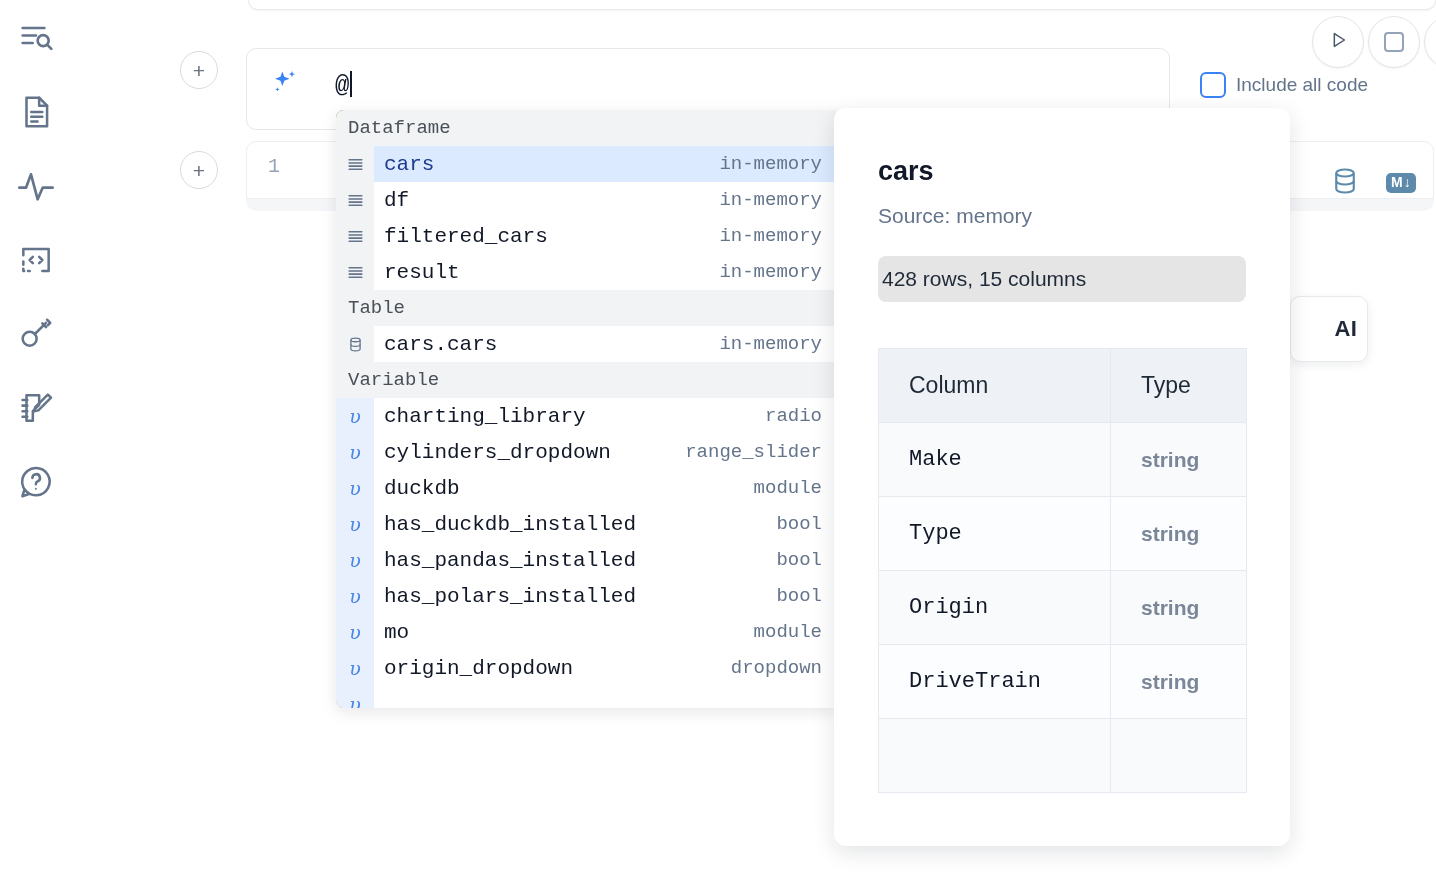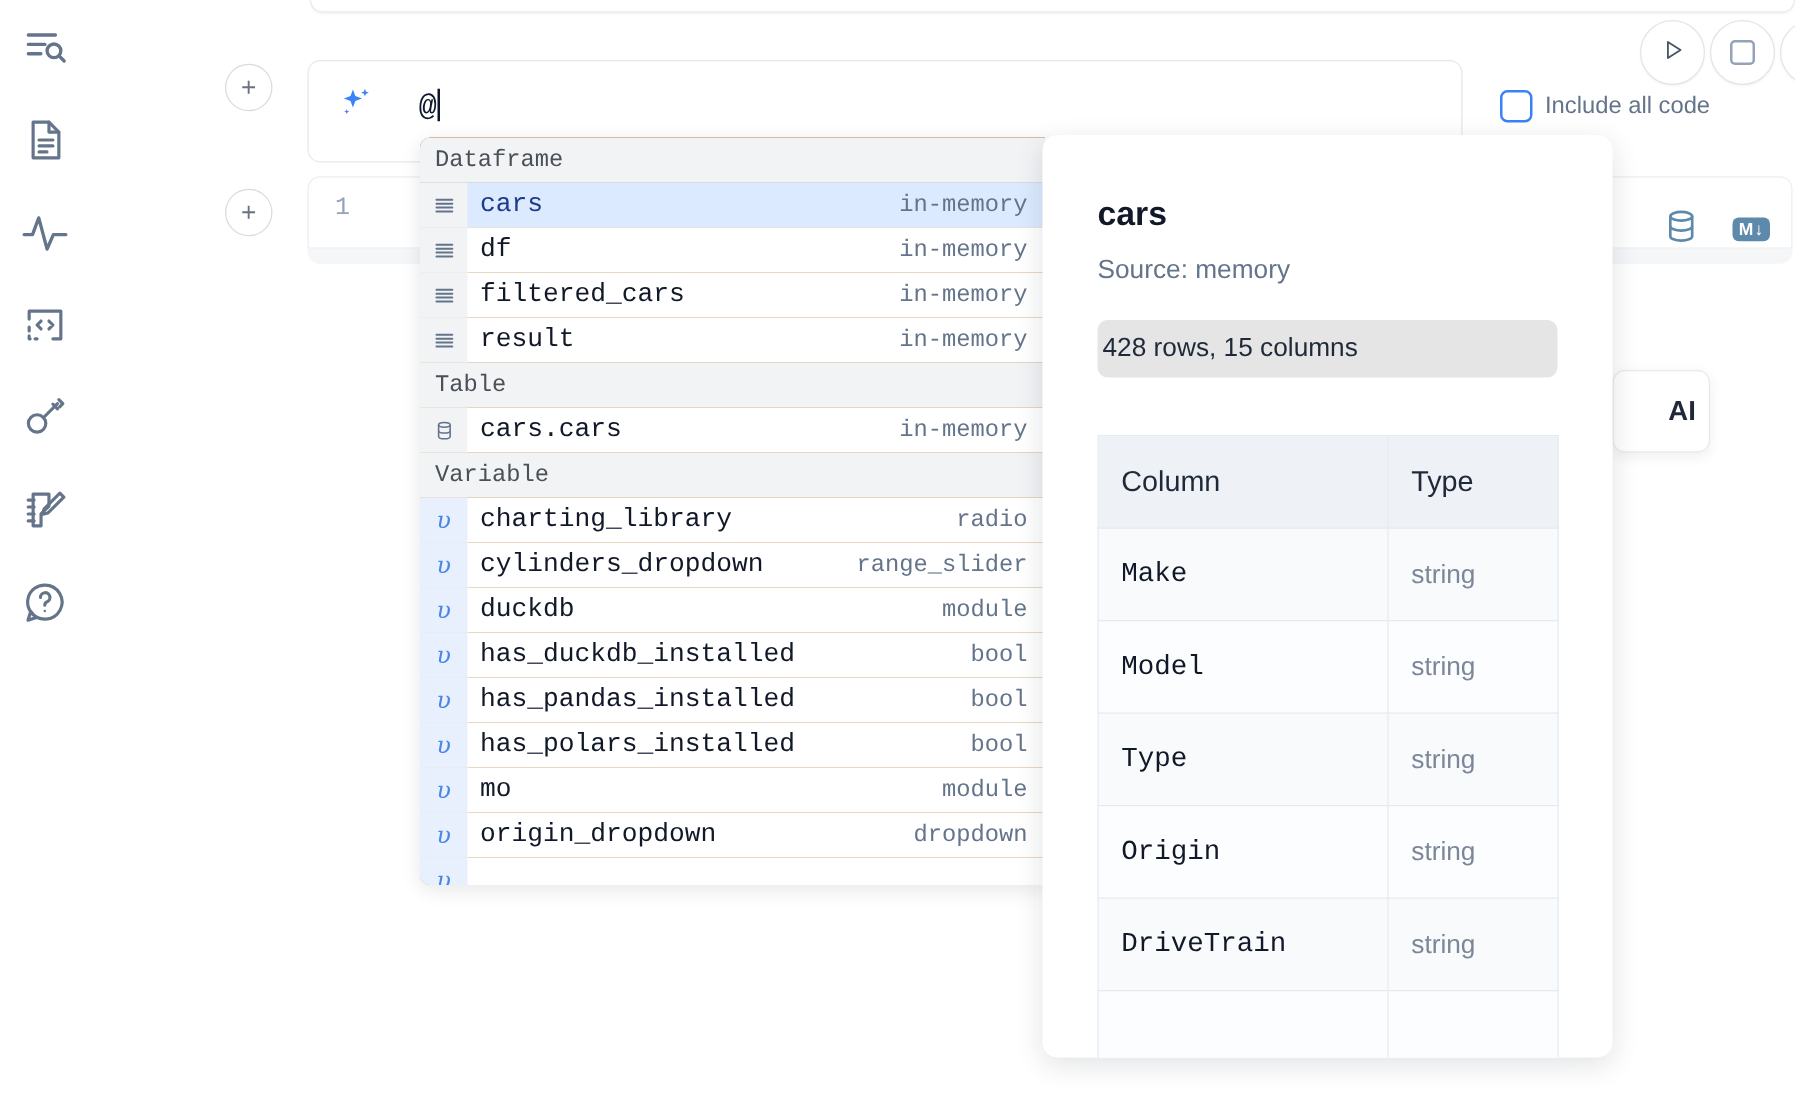--- a/index.html
+++ b/index.html
@@ -153,29 +153,29 @@
     position:absolute; left: 44px; top: 148px; width: 368px; height: 46px;
     background:#e5e5e5; border-radius: 8px;
     display:flex; align-items:center; padding-left: 4px;
     font-size: 21px; color:#1f2937;
   }
   .d-table {
     position:absolute; left: 44px; top: 240px; width: 368px;
     border-collapse: collapse; table-layout: fixed;
   }
   .d-table th, .d-table td {
-    border: 1px solid #e6eaf0; height: 74px; text-align: left; padding-left: 18px;
+    border: 1px solid #e6eaf0; height: 74px; text-align: left; padding-left: 30px;
     vertical-align: middle;
   }
   .d-table th { background:#eef1f6; font-weight: 400; font-size: 23px; color:#1f2937; }
   .d-table td.col {
     font-family:"Liberation Mono", monospace; font-size: 22px; color:#111827;
     background: #fcfdff;
   }
-  .d-table td.typ { font-size: 21px; color:#7b8798; background:#fcfdff; }
+  .d-table td.typ { font-size: 21px; color:#7b8798; background:#fcfdff;font-weight:bold; }
   .d-table tr:nth-child(odd) td { background:#f8fafc; }
   .d-table col.c1 { width: 232px; }
   .d-table col.c2 { width: 136px; }
 </style>
 </head>
 <body>
 
 <div class="app">
 
   <div class="rail">
@@ -439,24 +439,20 @@
           <th>Column</th>
           <th>Type</th>
         </tr>
       </thead>
       <tbody>
         <tr>
           <td class="col">Make</td>
           <td class="typ">string</td>
         </tr>
         <tr>
-          <td class="col">Model</td>
-          <td class="typ">string</td>
-        </tr>
-        <tr>
           <td class="col">Type</td>
           <td class="typ">string</td>
         </tr>
         <tr>
           <td class="col">Origin</td>
           <td class="typ">string</td>
         </tr>
         <tr>
           <td class="col">DriveTrain</td>
           <td class="typ">string</td>

